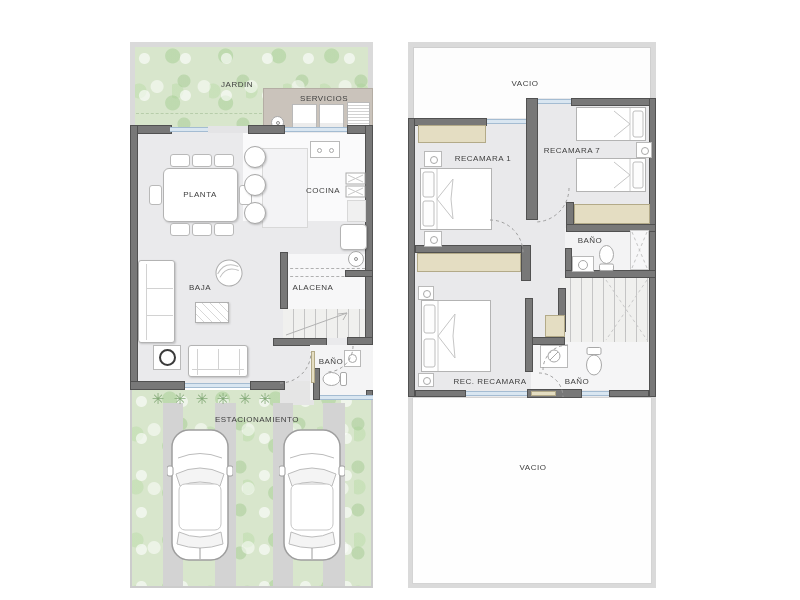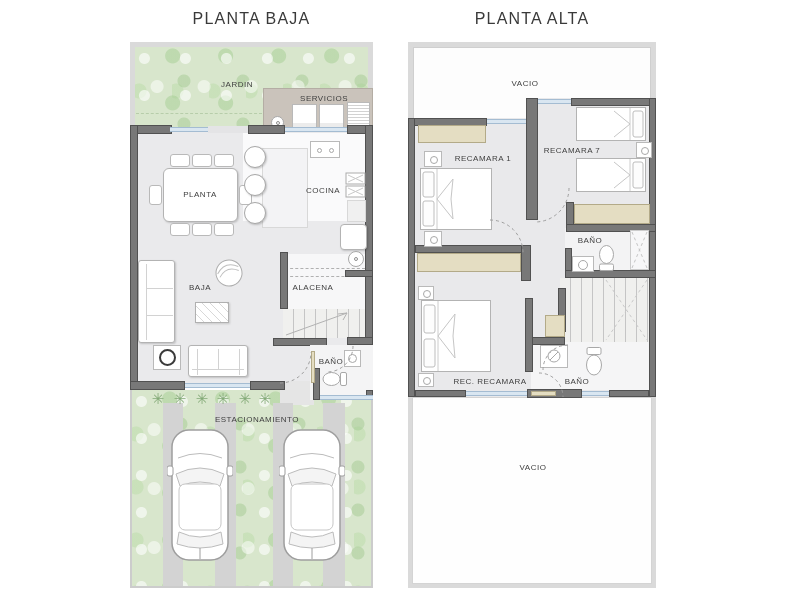--- a/index.html
+++ b/index.html
@@ -30,21 +30,20 @@
   .ln{position:absolute;background:#d2d2d2;}
   .plant{position:absolute;color:#84aa78;font-size:15px;line-height:1;transform:translate(-50%,-50%);}
   .dash{position:absolute;border-top:1px dashed #b0b0b0;height:0;}
   svg.overlay{position:absolute;left:0;top:0;pointer-events:none;}
 </style>
 </head>
 <body>
 
 <div id="stage">
 
-  <div class="title" style="left:130px;top:10px;width:243px;">PLANTA BAJA</div>
 
   <div class="plan" style="left:130px;top:42px;width:243px;height:546px;">
 
     <div class="abs garden" style="left:0;top:0;width:243px;height:88px;border:5px solid #dadada;border-bottom:none;box-sizing:border-box;"></div>
     <div class="dash" style="left:6px;top:71px;width:126px;border-top-color:#b7cdaa;"></div>
 
     <div class="abs" style="left:133px;top:46px;width:110px;height:42px;background:#cac3bb;box-shadow:inset 0 0 0 1px #b4ada4;"></div>
     <div class="flat" style="left:162px;top:62px;width:25px;height:25px;box-shadow:inset 0 -5px 0 #ececec;"></div>
     <div class="flat" style="left:189px;top:62px;width:25px;height:25px;box-shadow:inset 0 -5px 0 #ececec;"></div>
     <div class="flat" style="left:217px;top:60px;width:23px;height:27px;background:repeating-linear-gradient(180deg,#ffffff 0 2px,#d2d2d2 2px 3px);"></div>
@@ -187,21 +186,20 @@
     <span class="lbl" style="left:70px;top:245px;">BAJA</span>
     <span class="lbl" style="left:183px;top:245px;">ALACENA</span>
     <span class="lbl" style="left:201px;top:319px;">BAÑO</span>
 
     <svg class="overlay" width="243" height="546">
       <path d="M150 341 A31 31 0 0 0 181 310" fill="none" stroke="#9e9e9e" stroke-dasharray="3 3"></path>
       <path d="M223 304 A26 26 0 0 1 197 330" fill="none" stroke="#9e9e9e" stroke-dasharray="3 3"></path>
     </svg>
   </div>
 
-  <div class="title" style="left:408px;top:10px;width:248px;">PLANTA ALTA</div>
 
   <div class="plan" style="left:408px;top:42px;width:200px;height:546px;">
 
     <div class="abs" style="left:0;top:0;width:248px;height:93px;background:#fdfdfd;border:5px solid #dadada;border-bottom:none;box-sizing:border-box;box-shadow:inset 0 0 0 1px #cfcfcf;"></div>
     <div class="abs" style="left:0;top:355px;width:248px;height:191px;background:#fefefe;border:4px solid #dadada;border-top:none;box-sizing:border-box;box-shadow:inset 0 0 0 1px #d4d4d4;"></div>
 
     <div class="abs" style="left:118px;top:56px;width:130px;height:299px;background:#e9e9eb;"></div>
     <div class="abs" style="left:3px;top:76px;width:120px;height:279px;background:#e9e9eb;"></div>
     <div class="abs" style="left:157px;top:186px;width:84px;height:42px;background:#f3f3f4;"></div>
     <div class="abs" style="left:123px;top:300px;width:118px;height:48px;background:#f5f5f6;"></div>

